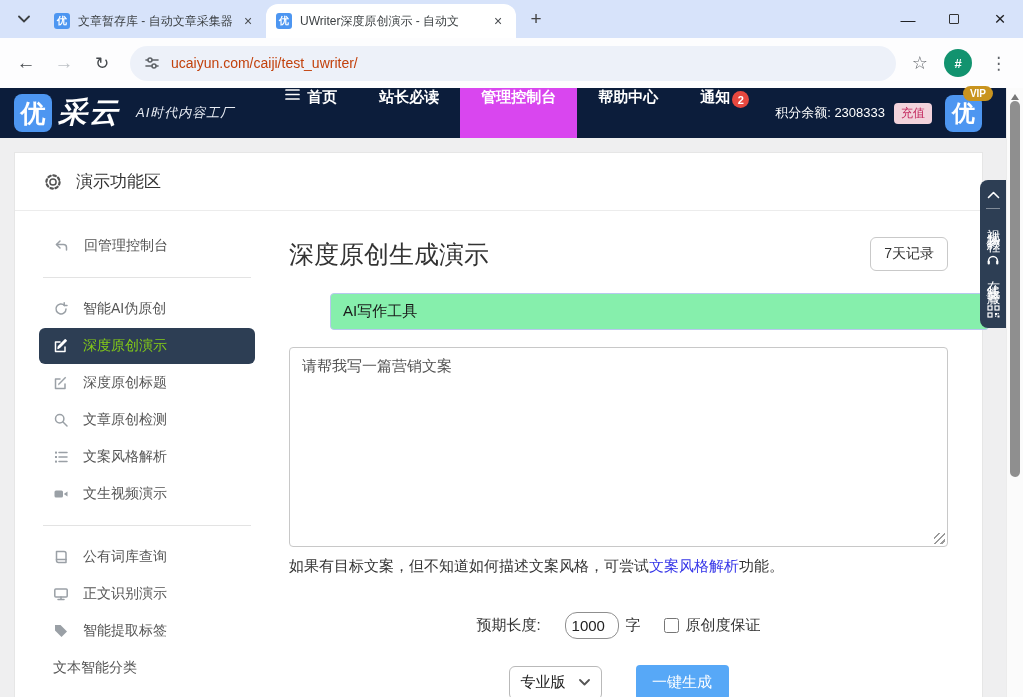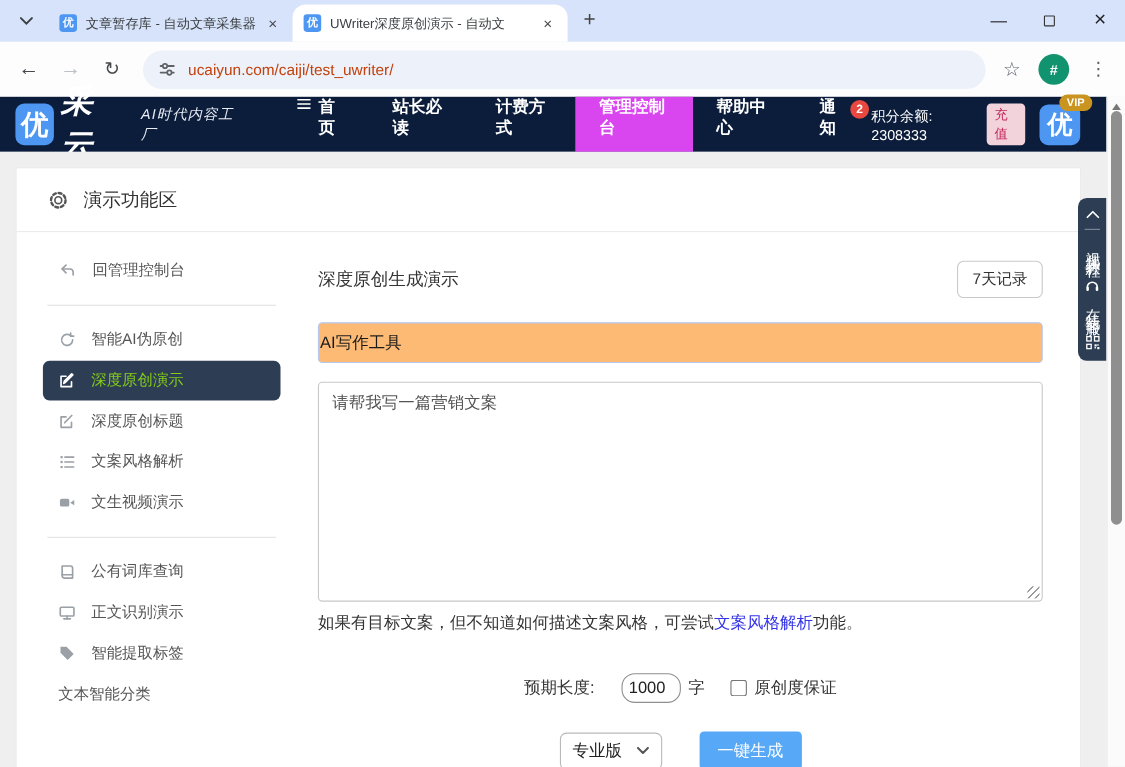--- a/index.html
+++ b/index.html
@@ -77,25 +77,25 @@
   .s-item svg { flex:none; }
   .s-item.active { background:#2d3e54; color:#84cc16; }
   .s-item.active svg * { stroke:#fff; }
   .s-item.active svg .f { fill:#fff; }
   .s-div { border-top:1px solid #e3e3e3; margin:13px 12px; }
   .gicon * { stroke:#9aa0a6; fill:none; stroke-width:1.5; stroke-linecap:round; stroke-linejoin:round; }
   .gicon .f { fill:#9aa0a6; stroke:none; }
 
   .mainc { flex:1; padding:10px 14px 0 26px; }
   .head-row { display:flex; justify-content:space-between; align-items:center; margin-bottom:22px; }
-  .main-heading { font-size:16px; font-weight:500; color:#333; }
+  .main-heading { font-size:25px; font-weight:500; color:#333; }
   .records-btn { background:#fff; border:1px solid #c9c9c9; border-radius:6px; padding:7px 13px;
     font-size:14px; color:#333; cursor:pointer; font-family:inherit;margin-left:28px; }
-  .kw-input { width:100%; height:37px; background:#fdba74; border:1px solid #b7c8ee;
-    border-radius:4px; padding:0 1px; font-size:15px; color:#1a1a1a; font-family:inherit; }
+  .kw-input { width:100%; height:37px; background:#86efac; border:1px solid #b7c8ee;
+    border-radius:4px; padding:0 12px; font-size:15px; color:#1a1a1a; font-family:inherit;margin-left:41px; }
   .ta-wrap { position:relative; margin-top:17px; }
   .prompt-ta { width:100%; height:200px; border:1px solid #c8c8c8; border-radius:4px;
     padding:9px 12px; font-size:15px; color:#555; resize:none; font-family:inherit; display:block; }
   .grip { position:absolute; right:3px; bottom:3px; width:11px; height:11px;
     background:repeating-linear-gradient(135deg,transparent 0 3px,#9a9a9a 3px 4.5px); cursor:nwse-resize; }
   .hint { margin-top:10px; font-size:15px; color:#333; }
   .hint a { color:#3535e8; text-decoration:none; cursor:pointer; }
   .len-row { margin-top:36px; display:flex; justify-content:center; align-items:center;
     gap:7px; font-size:15px; color:#333; }
   .len-input { width:54px; height:27px; border:1px solid #8f8f8f; border-radius:12px;
@@ -185,23 +185,20 @@
             <line x1="1" y1="2" x2="14" y2="2"></line>
             <line x1="1" y1="6.5" x2="14" y2="6.5"></line>
             <line x1="1" y1="11" x2="14" y2="11"></line>
           </g>
         </svg>
       <span>首页</span>
     </div>
     <div class="menu-item">
         <span>站长必读</span>
       </div>
-    <div class="menu-item">
-        <span>计费方式</span>
-      </div>
     <div class="menu-item active">
         <span>管理控制台</span>
       </div>
     <div class="menu-item">
         <span>帮助中心</span>
       </div>
     <div class="menu-item">
       <span>通知</span>
       <span class="nbadge">2</span>
     </div>
@@ -249,20 +246,27 @@
               <path class="f" d="M6.5 9.5 13.2 2.8 l-1-1 L5.5 8.5 5 10.5 z"></path>
             </svg>
           <span>深度原创演示</span>
         </div>
         <div class="s-item">
           <svg class="gicon" width="16" height="16" viewBox="0 0 16 16">
               <path d="M12 9 v4.5 H2.5 V4 H7"></path>
               <path class="f" d="M6.5 9.5 13.2 2.8 l-1-1 L5.5 8.5 5 10.5 z"></path>
             </svg>
           <span>深度原创标题</span>
+        </div>
+        <div class="s-item">
+          <svg class="gicon" width="16" height="16" viewBox="0 0 16 16">
+              <circle cx="6.7" cy="6.7" r="4.2"></circle>
+              <line x1="10" y1="10" x2="14" y2="14"></line>
+            </svg>
+          <span>文章原创检测</span>
         </div>
         <div class="s-item">
           <svg class="gicon" width="16" height="16" viewBox="0 0 16 16">
               <g>
                 <line x1="6" y1="3.5" x2="14" y2="3.5"></line>
                 <line x1="6" y1="8" x2="14" y2="8"></line>
                 <line x1="6" y1="12.5" x2="14" y2="12.5"></line>
               </g>
               <rect class="f" x="2" y="2.6" width="2" height="2"></rect>
               <rect class="f" x="2" y="7" width="2" height="2"></rect>

